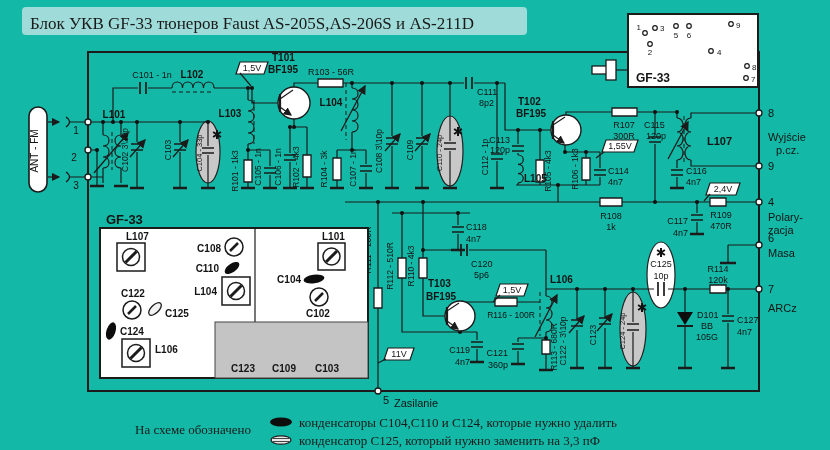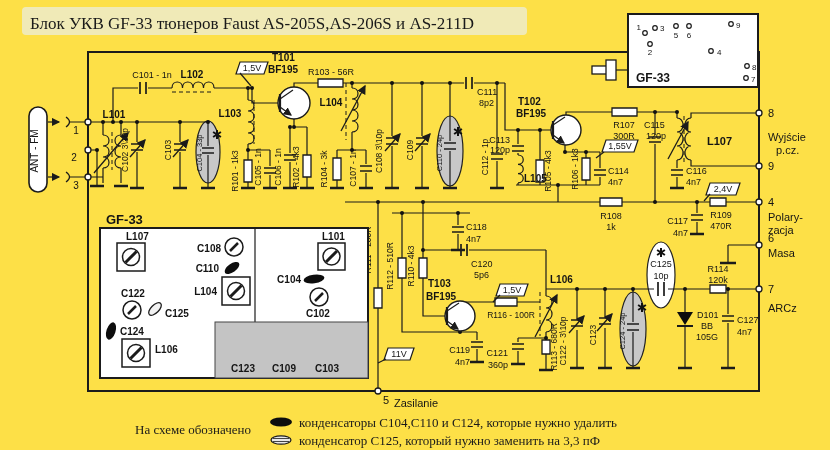--- a/index.html
+++ b/index.html
@@ -1,16 +1,16 @@
 <!DOCTYPE html>
 <html><head>
 <meta charset="utf-8">
 <style>
   html,body{margin:0;padding:0;background:#ffffff;}
-  .stage{position:relative;width:830px;height:450px;background:#fde047;overflow:hidden;}
+  .stage{position:relative;width:830px;height:450px;background:#14b8a6;overflow:hidden;}
   svg{display:block;}
   text{fill:#141414;font-family:"Liberation Sans",sans-serif;}
   .title{font-family:"Liberation Serif",serif;font-size:17px;fill:#1a1a1a;}
   .legend{font-family:"Liberation Serif",serif;font-size:13px;fill:#1a1a1a;}
   .t9{font-size:9px;}
   .t8{font-size:8px;}
   .t85{font-size:8.5px;}
   .t75{font-size:7.5px;}
   .b10{font-size:10px;font-weight:bold;}
   .b11{font-size:11px;font-weight:bold;}

